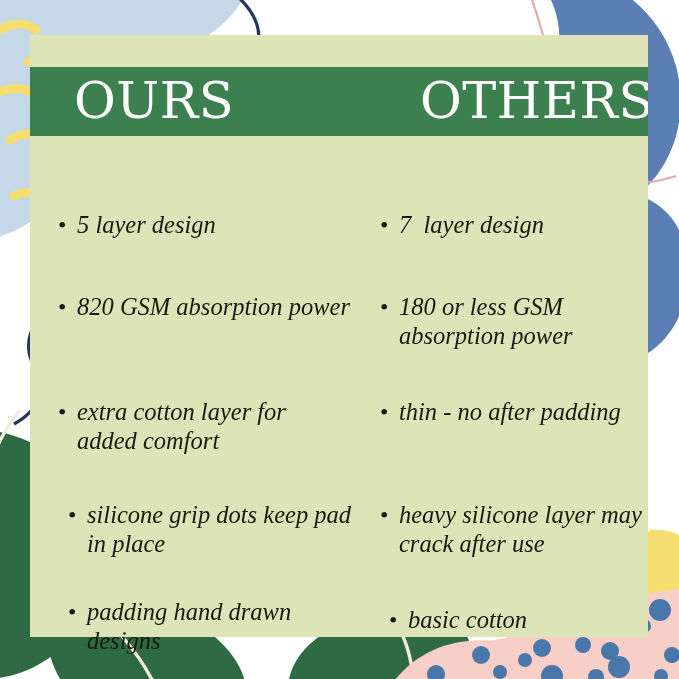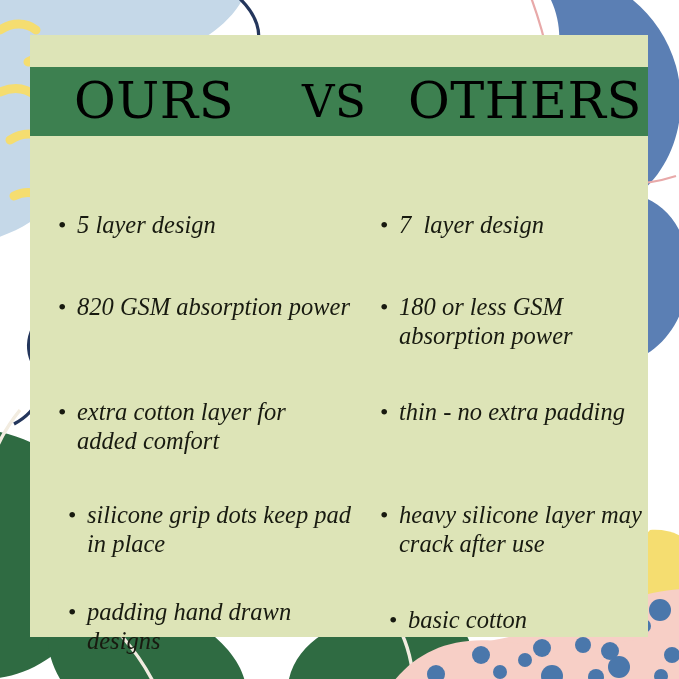--- a/index.html
+++ b/index.html
@@ -48,34 +48,34 @@
     top: 32px;
     width: 618px;
     height: 69px;
     background: #3d8050;
     display: flex;
     align-items: center;
     overflow: hidden;
   }
 
   .header-title {
-    color: #000000;
+    color: #ffffff;
     font-family: "DejaVu Serif", "Liberation Serif", serif;
     font-weight: 400;
     font-size: 51px;
     line-height: 1;
     letter-spacing: 0.5px;
     white-space: nowrap;
     position: absolute;
     top: 50%;
     transform: translateY(-52%);
   }
   #title-ours   { left: 44px; }
   #title-vs     { left: 272px; font-size: 45px; }
-  #title-others { left: 378px; }
+  #title-others { left: 390px; }
 
   
   #columns {
     position: absolute;
     left: 0;
     top: 101px;
     width: 618px;
     height: 501px;
     display: flex;
   }
@@ -198,21 +198,20 @@
       <circle cx="596" cy="677" r="8"></circle>
       <circle cx="500" cy="672" r="7"></circle>
       <circle cx="644" cy="626" r="7"></circle>
     </g>
   </svg>
 
   <div id="card">
 
     <div id="header-bar">
       <span class="header-title" id="title-ours">OURS</span>
-      <span class="header-title" id="title-vs">VS</span>
       <span class="header-title" id="title-others">OTHERS</span>
     </div>
 
     <div id="columns">
 
       <div class="column col-left">
         <div class="bullet-item">
           <span class="bullet-dot">•</span>
           <span class="bullet-text">5 layer design</span>
         </div>
@@ -238,21 +237,21 @@
         <div class="bullet-item">
           <span class="bullet-dot">•</span>
           <span class="bullet-text">7  layer design</span>
         </div>
         <div class="bullet-item">
           <span class="bullet-dot">•</span>
           <span class="bullet-text">180 or less GSM absorption power</span>
         </div>
         <div class="bullet-item">
           <span class="bullet-dot">•</span>
-          <span class="bullet-text">thin - no extra padding</span>
+          <span class="bullet-text">thin - no after padding</span>
         </div>
         <div class="bullet-item">
           <span class="bullet-dot">•</span>
           <span class="bullet-text">heavy silicone layer may crack after use</span>
         </div>
         <div class="bullet-item">
           <span class="bullet-dot">•</span>
           <span class="bullet-text">basic cotton</span>
         </div>
       </div>

